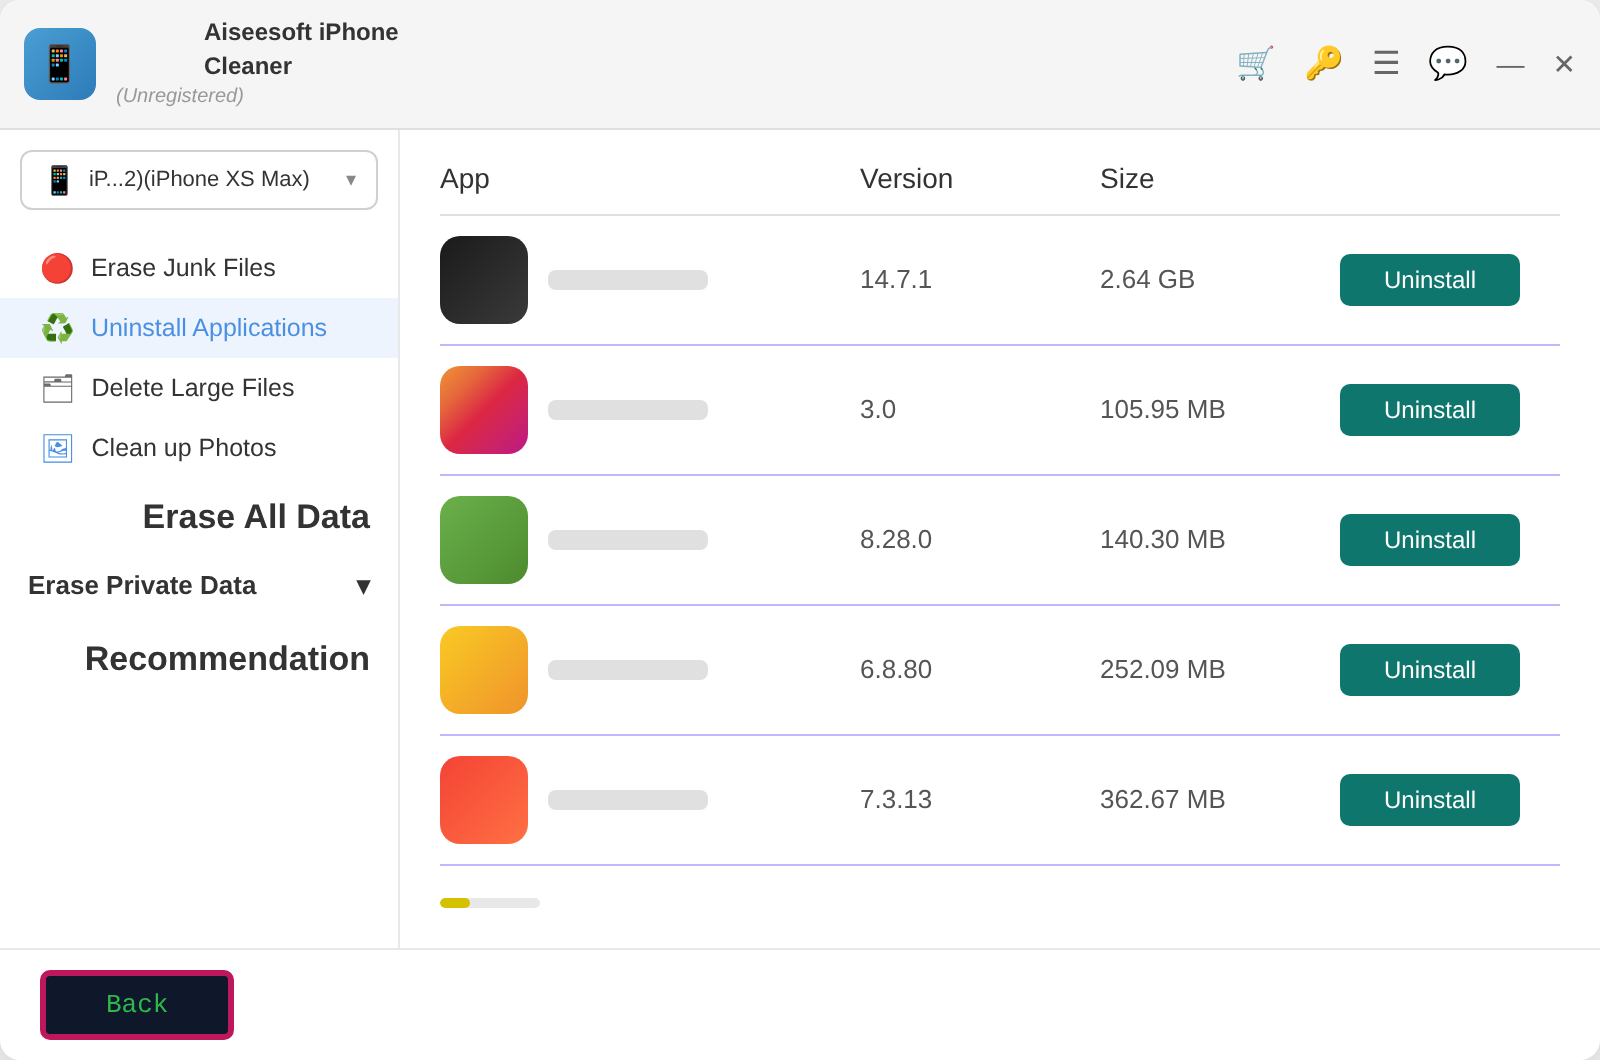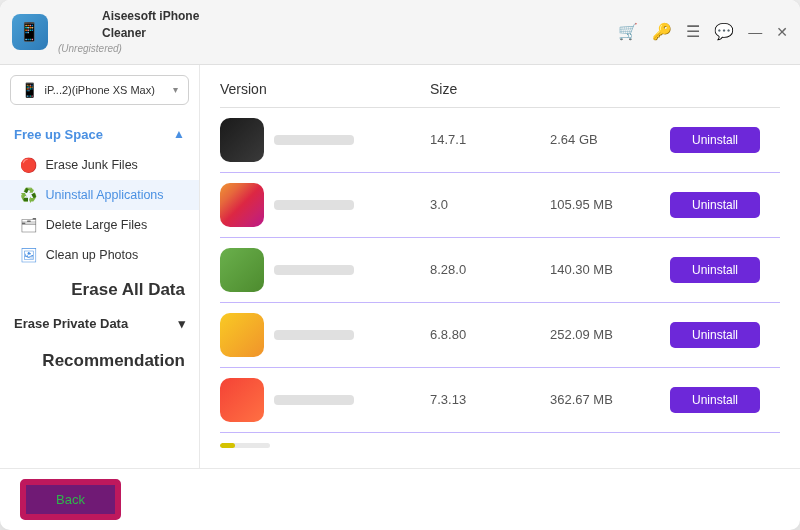--- a/index.html
+++ b/index.html
@@ -186,21 +186,21 @@
       font-size: 12px;
       color: #555;
       background: #e0e0e0;
       height: 10px;
       width: 80px;
       border-radius: 4px;
     }
     .cell-version { font-size: 13px; color: #555; }
     .cell-size { font-size: 13px; color: #555; }
     .uninstall-btn {
-      background: #6d28d9;
+      background: #0f766e;
       color: white;
       border: none;
       border-radius: 5px;
       padding: 6px 14px;
       font-size: 12px;
       cursor: pointer;
       font-weight: 500;
       width: 90px;
     }
     
@@ -222,28 +222,29 @@
       border-radius: 3px;
     }
     
     .bottom-bar {
       display: flex;
       align-items: center;
       padding: 10px 20px;
       border-top: 1px solid #e8e8e8;
     }
     .back-btn {
-      background: #701a75;
-      border: 6px solid #be185d;
+      background: #0f172a;
+      border: 3px solid #be185d;
       color: #2db84b;
       padding: 7px 30px;
       border-radius: 5px;
       font-size: 13px;
       cursor: pointer;
       font-weight: 500;
+      font-family: Liberation Mono, monospace;
     }
     
     .icon-dark { background: linear-gradient(135deg, #1a1a1a, #3a3a3a); }
     .icon-instagram { background: linear-gradient(135deg, #f09433, #e6683c, #dc2743, #cc2366, #bc1888); }
     .icon-green { background: linear-gradient(135deg, #6ab04c, #4d8b2e); }
     .icon-yellow { background: linear-gradient(135deg, #f9ca24, #f0932b); }
     .icon-red-orange { background: linear-gradient(135deg, #f44336, #ff7043); }
     .icon-purple { background: linear-gradient(135deg, #7b2ff7, #9c27b0); }
   </style>
 </head>
@@ -273,24 +274,20 @@
   <div class="main-content">
 
     <div class="sidebar">
 
       <div class="device-selector">
         <span class="device-icon">📱</span>
         <span class="device-text">iP...2)(iPhone XS Max)</span>
         <span class="chevron-icon">▾</span>
       </div>
 
-      <div class="section-header">
-        <span>Free up Space</span>
-        <span class="arrow">▲</span>
-      </div>
 
       <div class="nav-item">
         <span class="nav-icon erase">🔴</span>
         <span>Erase Junk Files</span>
       </div>
 
       <div class="nav-item active">
         <span class="nav-icon uninstall">♻️</span>
         <span>Uninstall Applications</span>
       </div>
@@ -315,20 +312,21 @@
       </div>
 
       <div class="section-title">
         <span>Recommendation</span>
       </div>
     </div>
 
     <div class="panel">
 
       <div class="table-header">
+        <span>App</span>
         <span>Version</span>
         <span>Size</span>
         <span></span>
       </div>
 
       <div class="table-body" id="table-body">
       <div class="table-row">
     <div class="app-info">
       <div class="app-thumb icon-dark"></div>
       <div class="app-name-text"></div>

